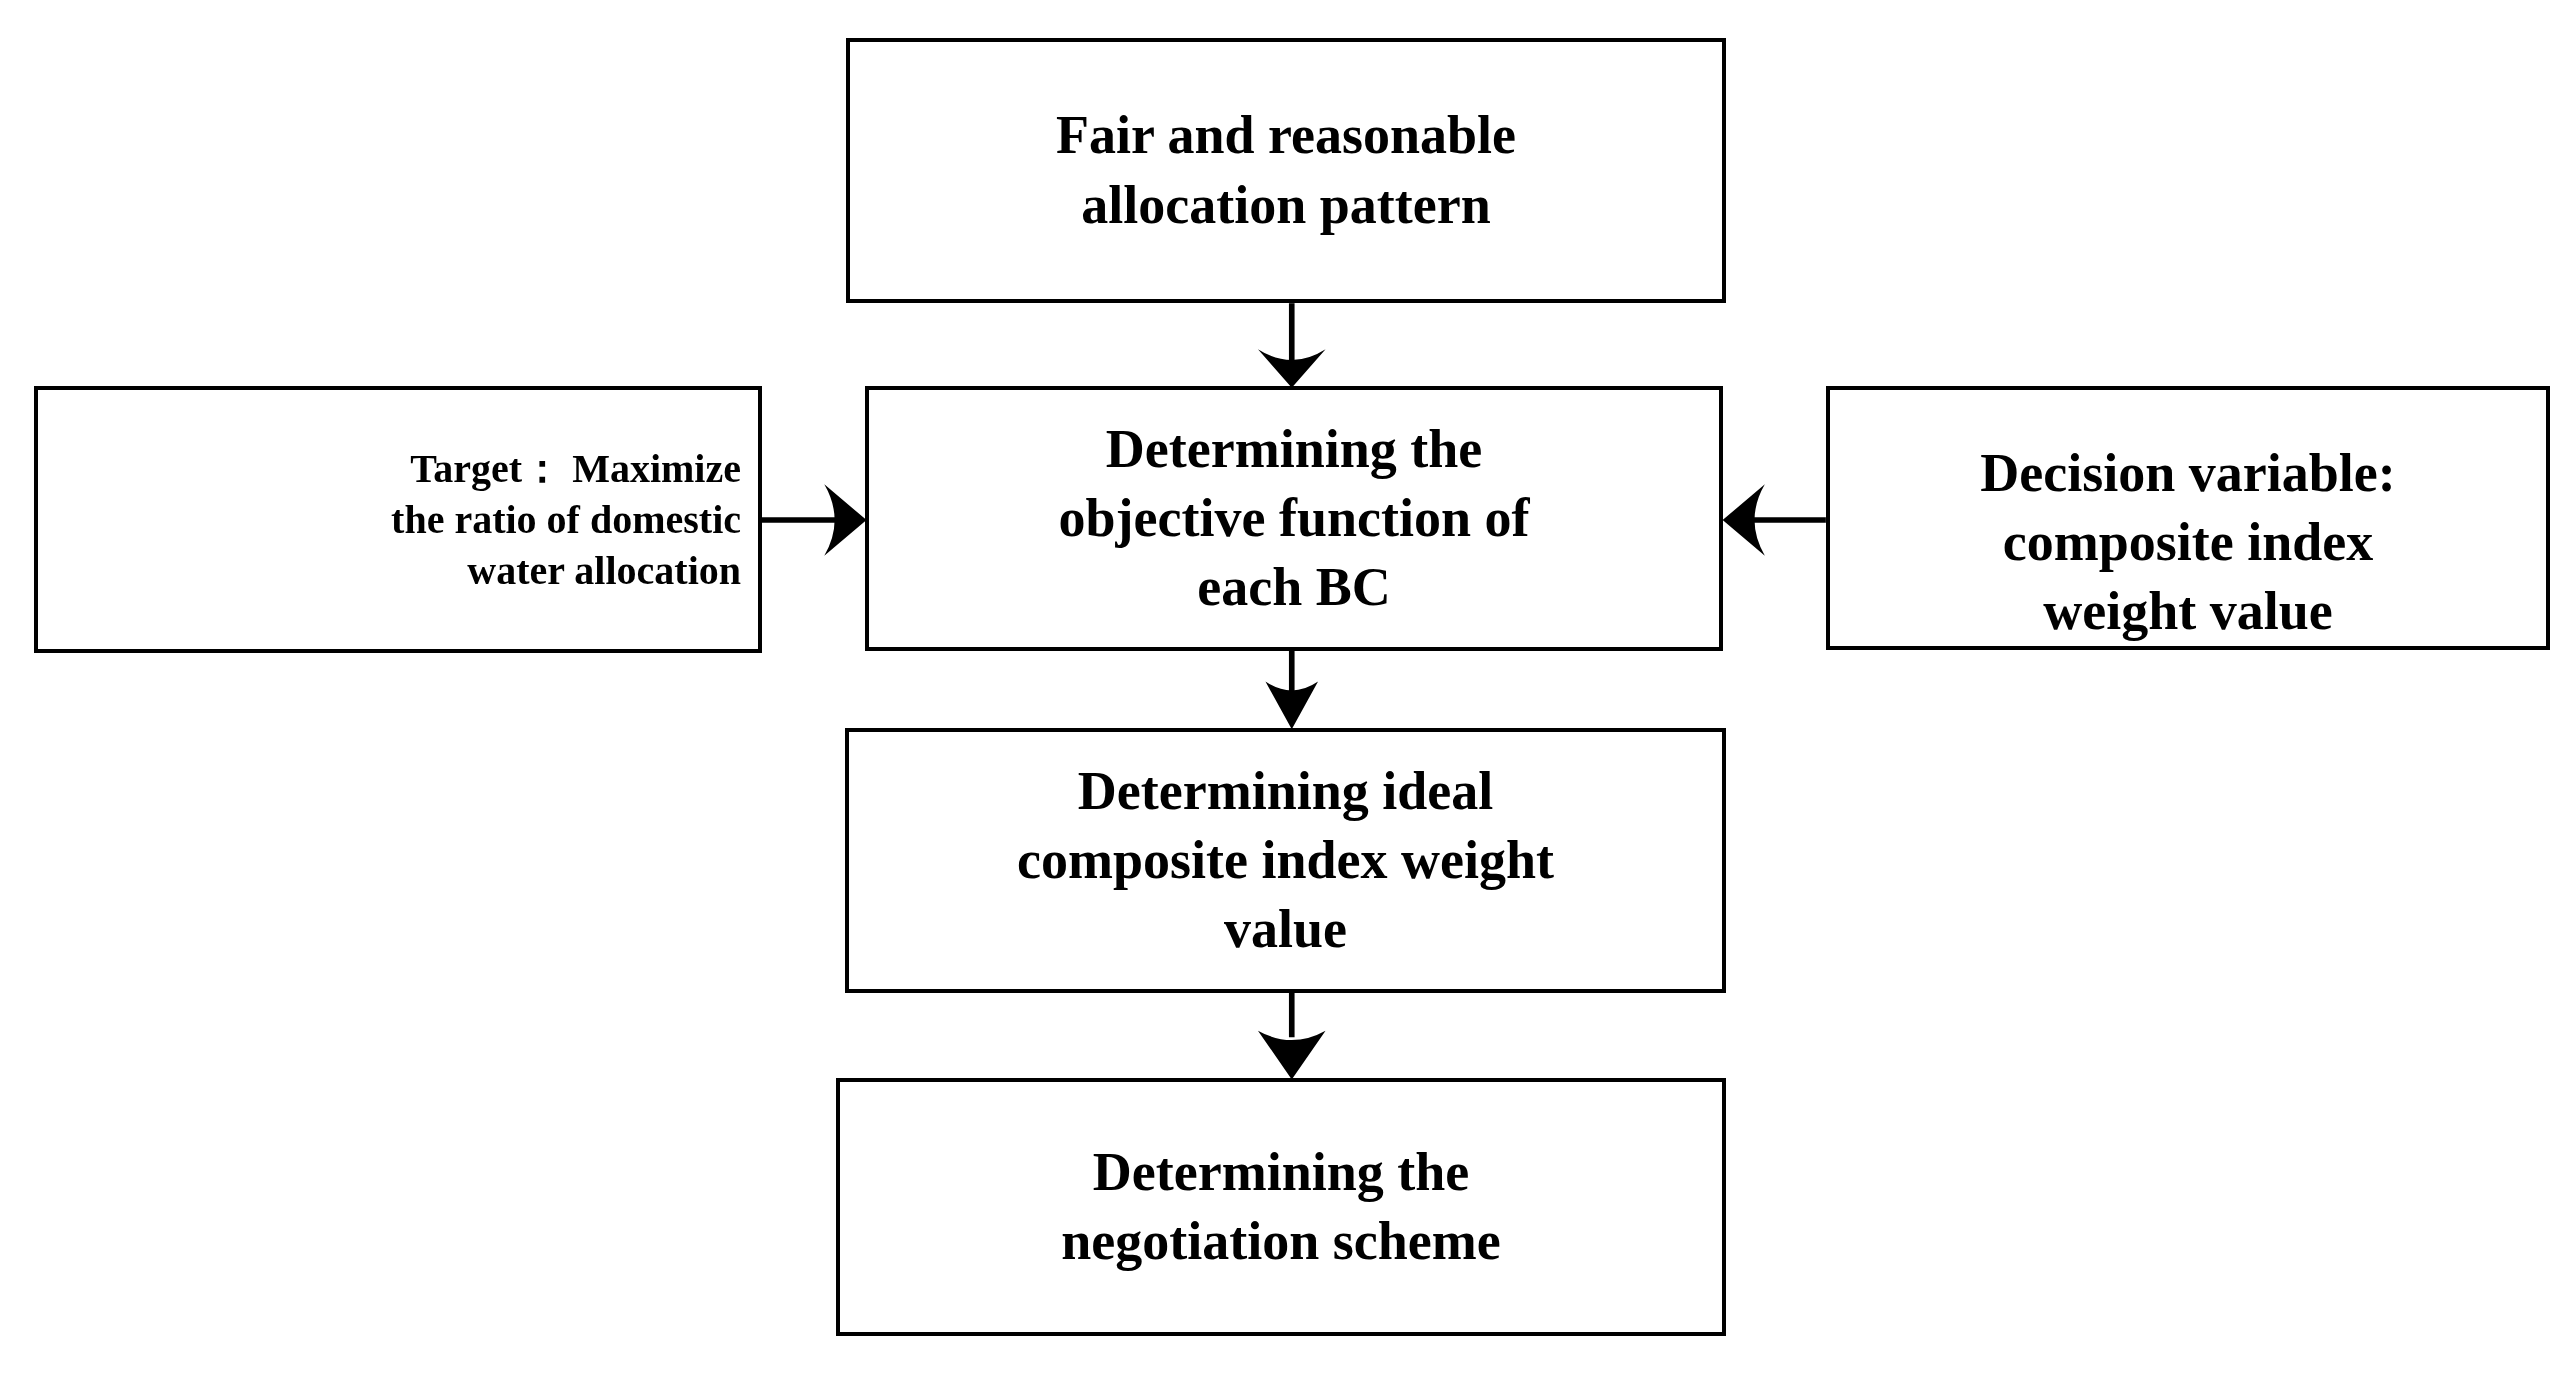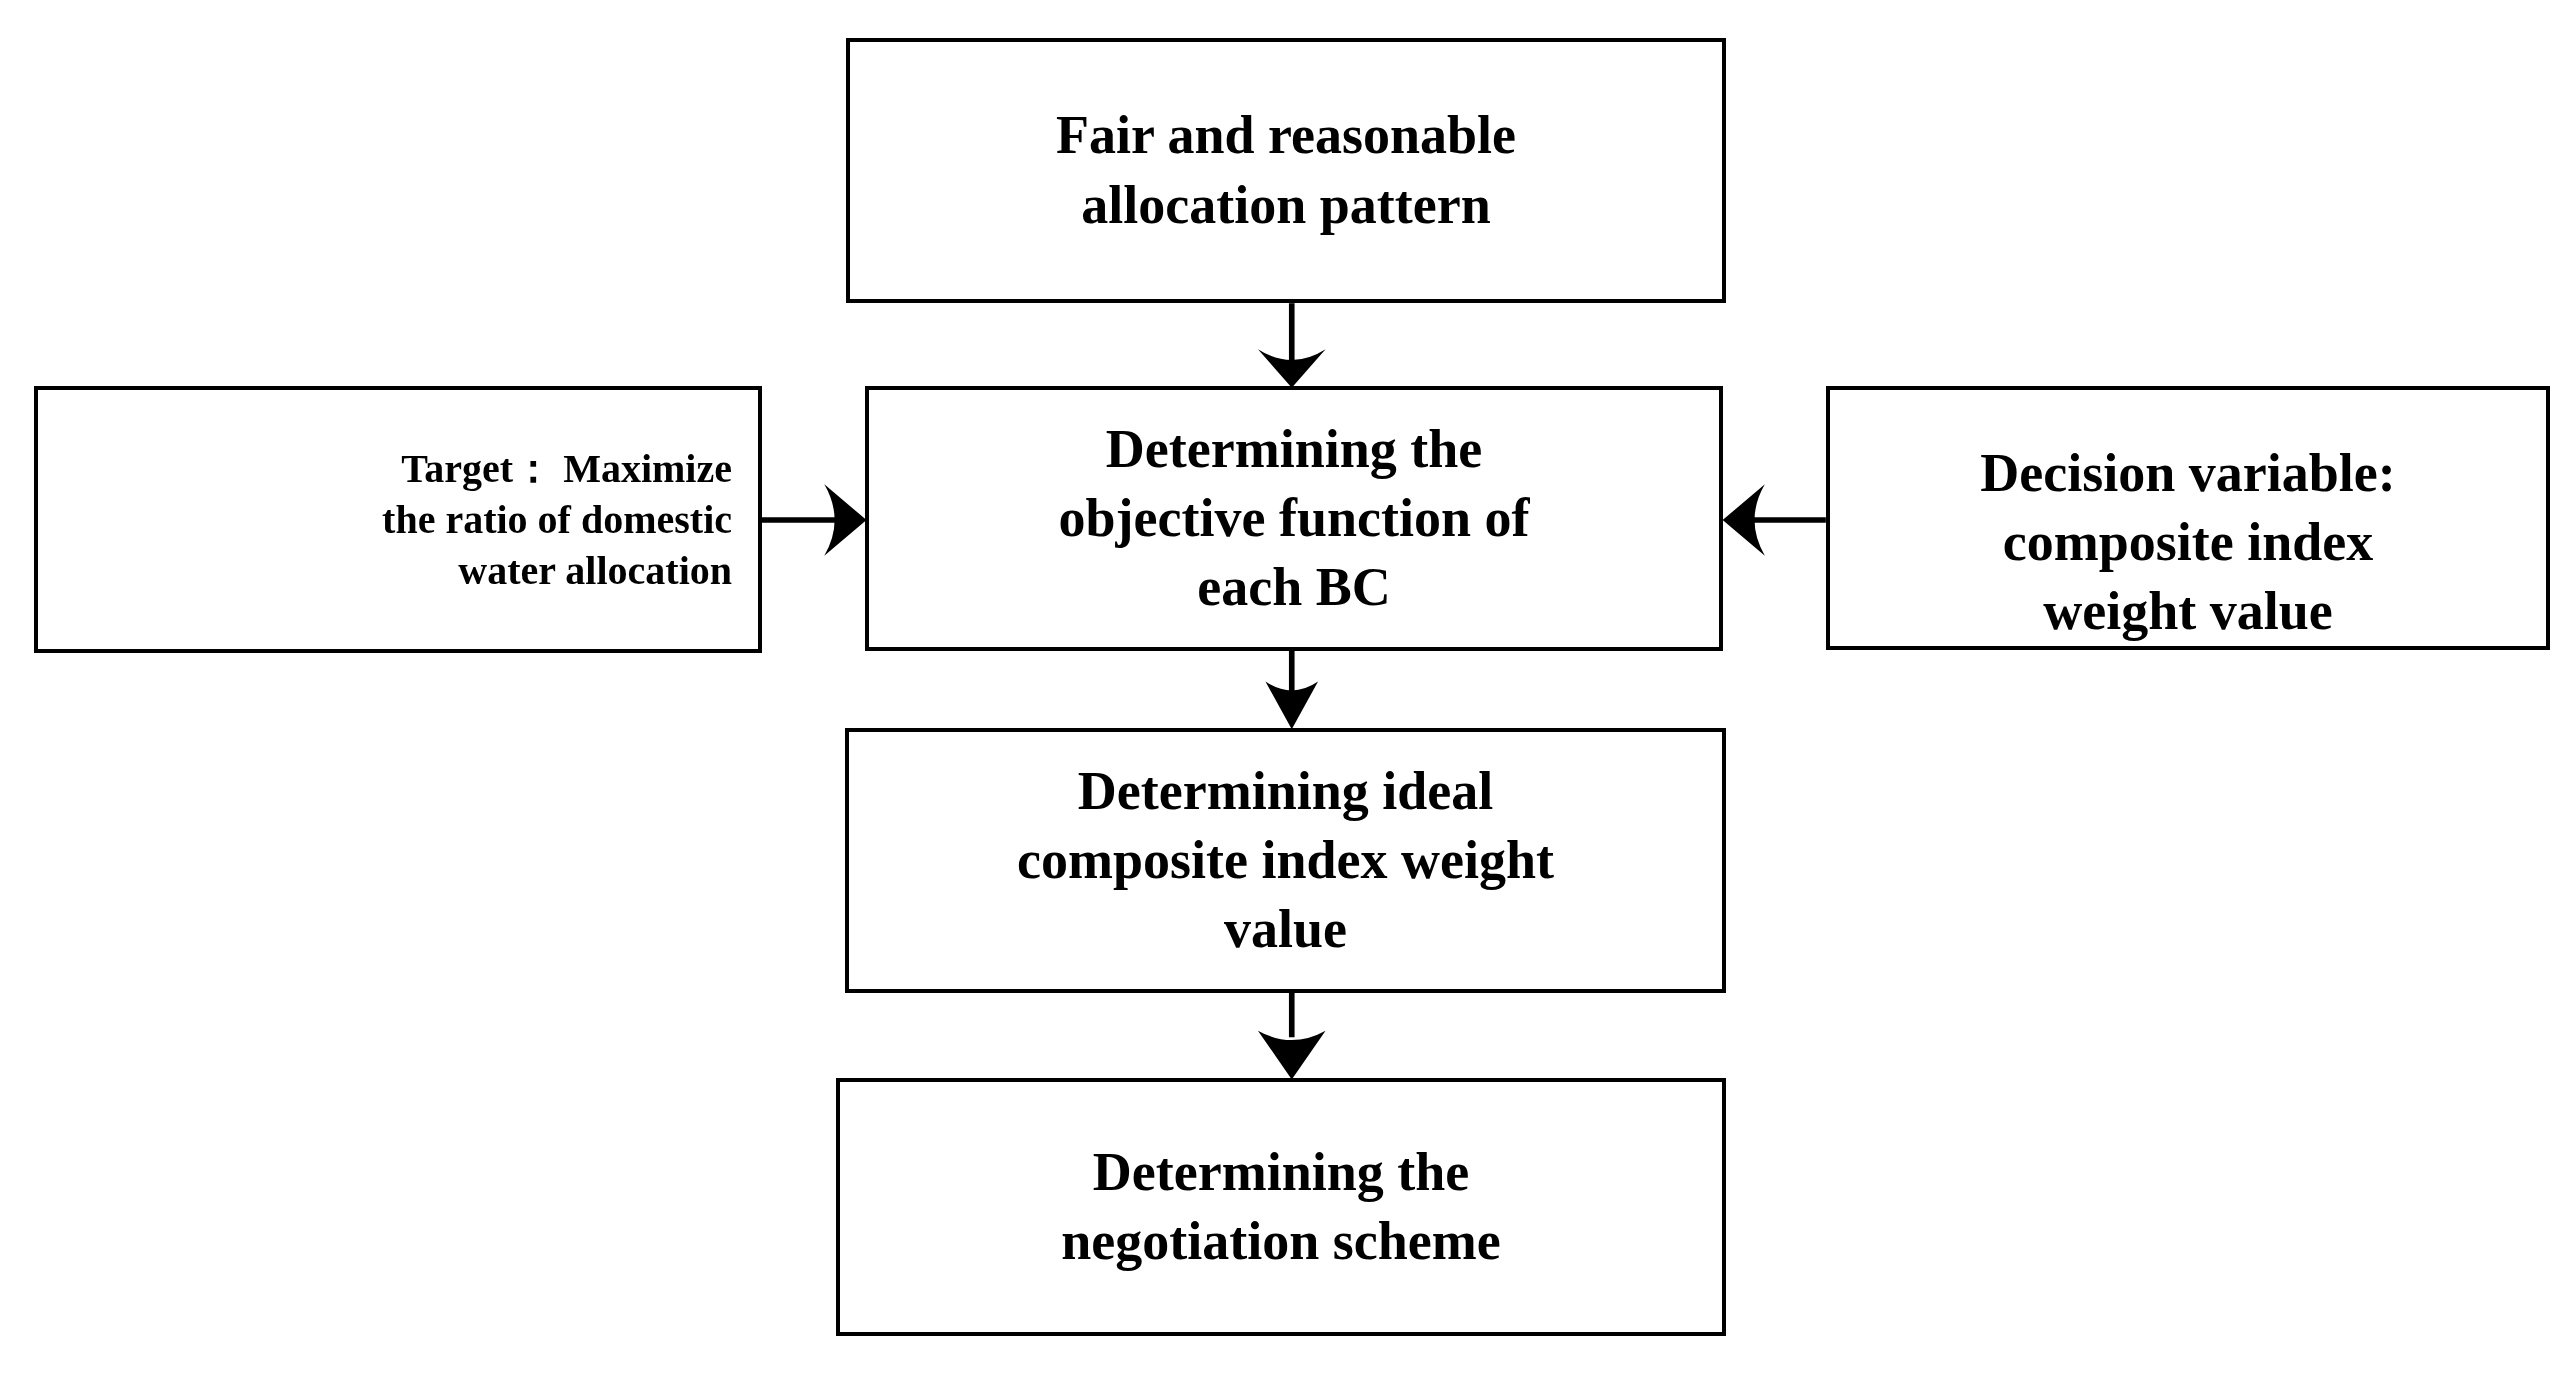--- a/index.html
+++ b/index.html
@@ -23,21 +23,21 @@
     background: #ffffff;
     display: flex;
     align-items: center;
     justify-content: center;
     text-align: center;
     color: #000000;
     font-weight: bold;
     font-family: "Liberation Serif", "DejaVu Serif", serif;
     line-height: 1.28;
     white-space: pre-line;
-    padding: 0 26px;
+    padding: 0 17px;
   }
   .node-text {
     display: block;
     width: 100%;
     white-space: pre-line;
   }
 
   
   #node-top        { left: 846px;  top: 38px;   width: 880px; height: 265px; font-size: 54px; }
   #node-left       { left: 34px;   top: 386px;  width: 728px; height: 267px; font-size: 40px; text-align: right; }

